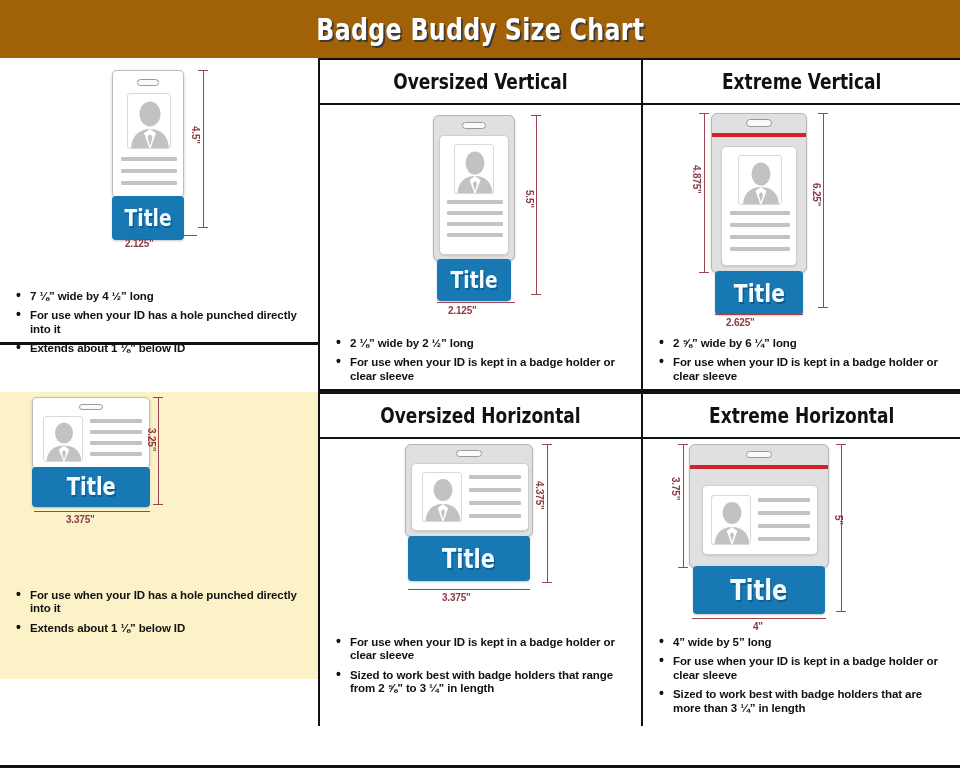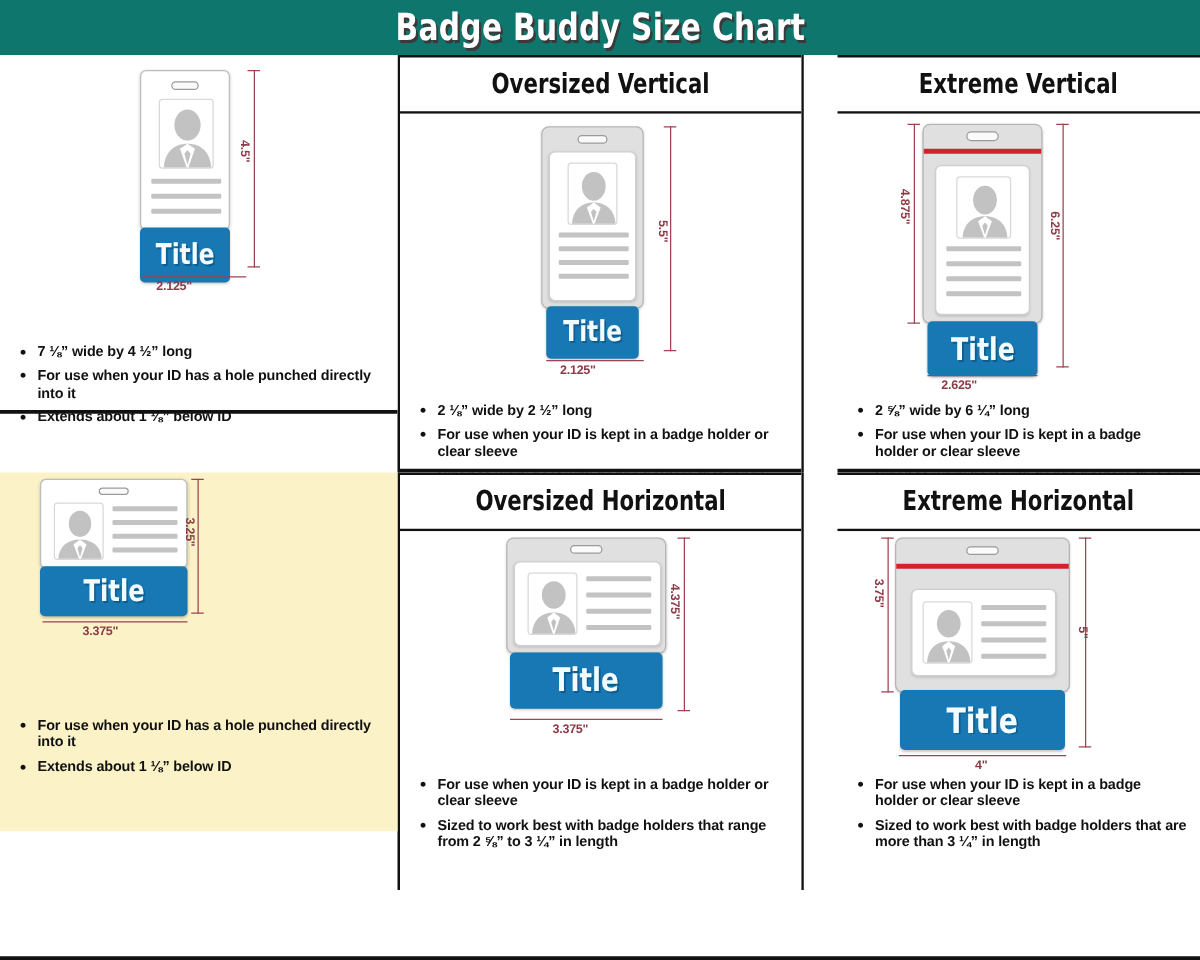--- a/index.html
+++ b/index.html
@@ -6,37 +6,37 @@
   html, body {
     width: 960px; height: 768px;
     background: #ffffff;
     font-family: "Liberation Sans", sans-serif;
     overflow: hidden;
   }
   .chart { width: 960px; height: 768px; position: relative; background:#fff; }
 
   
   .banner {
-    height: 44px; background: #0f766e;
+    height: 58px; background: #a16207;
     display: flex; align-items: center; justify-content: center;
   }
   .banner h1 {
     color: #ffffff;
     font-size: 30px;
     font-weight: 700;
     letter-spacing: 0.3px;
     font-family: "DejaVu Sans Condensed", "Liberation Sans Narrow", "Liberation Sans", sans-serif;
     transform: scaleX(0.88);
     text-shadow: 2px 2px 0 #3a3a3a;
   }
 
   
   .grid { display: grid; grid-template-columns: 320px 323px 317px; }
   .cell { border-right: 2px solid #111; position: relative; }
-  .cell:last-child { border-right: none; padding-left: 27px; }
+  .cell:last-child { border-right: none; }
 
   .hdr {
     height: 47px;
     border-bottom: 2px solid #111;
     border-top: 2px solid #111;
     display: flex; align-items: center; justify-content: center;
     background: #ffffff;
   }
   .hdr.hl { background: #fbd94e; }
   .hdr span {
@@ -395,20 +395,21 @@
           <div class="dim dimlabel-v" style="left:27px; top:38px;">3.75"</div>
           <div class="dimline-v" style="left:198px; top:5px; height:168px;"></div>
           <div class="tick" style="left:193px; top:5px; width:10px; height:1.2px;"></div>
           <div class="tick" style="left:193px; top:172px; width:10px; height:1.2px;"></div>
           <div class="dim dimlabel-v" style="left:190px; top:76px;">5"</div>
           <div class="dimline-h" style="left:49px; top:179px; width:134px;"></div>
           <div class="dim" style="left:110px; top:182px;">4"</div>
         </div>
         <div class="bullets">
           <ul>
+            <li>4” wide by 5” long</li>
             <li>For use when your ID is kept in a badge holder or clear sleeve</li>
             <li>Sized to work best with badge holders that are more than 3 ¼” in length</li>
           </ul>
         </div>
       </div>
     </div>
   </div>
 
   <div class="botline"></div>
 </div>

